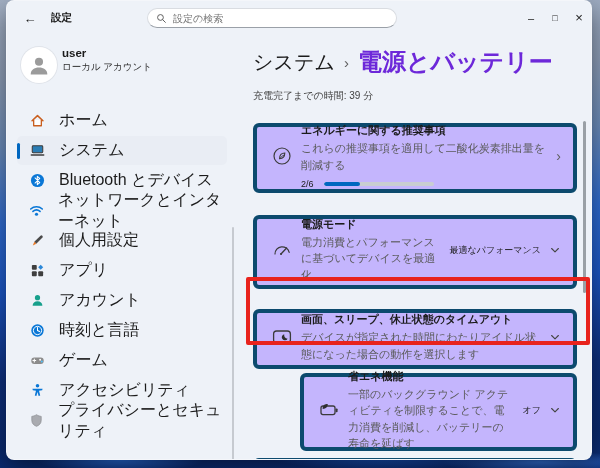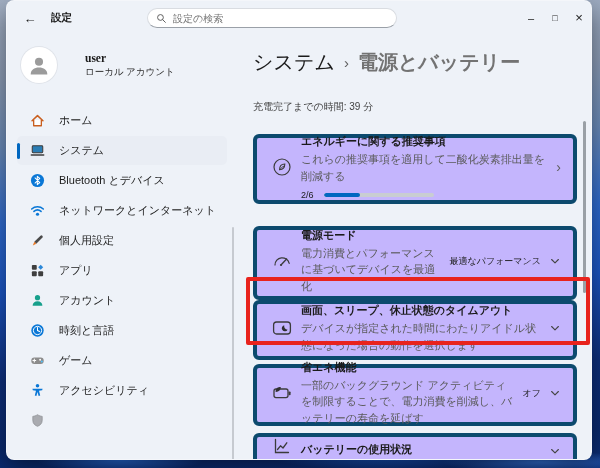--- a/index.html
+++ b/index.html
@@ -30,60 +30,60 @@
     font-family:"Liberation Sans","DejaVu Sans",sans-serif; }
   .search-box input::placeholder { color:#717171; }
   .win-controls { position:absolute; right:0; top:0; display:flex; }
   .win-btn { width:24px; height:33px; display:flex; align-items:center; justify-content:center;
     font-size:11px; color:#1b1b1b; }
   .win-btn.max { font-size:9px; }
   .win-btn.close { font-size:13px; }
 
   
   .sidebar { position:absolute; left:0; top:34px; width:230px; bottom:0; }
-  .user-block { position:absolute; left:14px; top:12px; display:flex; align-items:center; gap:28px;font-family:Liberation Serif, serif; }
+  .user-block { position:absolute; left:14px; top:12px; display:flex; gap:5px; }
   .avatar { width:36px; height:36px; border-radius:50%; background:#ffffff; display:flex;
     align-items:center; justify-content:center; box-shadow:0 0 0 1px rgba(0,0,0,.06); }
   .user-name { font-size:11.5px; font-weight:700; color:#1b1b1b; }
   .user-type { font-size:9.5px; color:#2f2f2f; margin-top:2px; }
   .nav-list { position:absolute; left:0; right:0; top:70px; }
   .nav-item { position:relative; height:29px; margin:1px 10px 0 10px; border-radius:5px;
-    display:flex; align-items:center; padding-left:12px; gap:14px; font-size:11px; color:#1b1b1b; }
+    display:flex; align-items:center; padding-left:12px; gap:14px; font-size:16px; color:#1b1b1b; }
   .nav-item.selected { background:#e9edf4; }
   .nav-item .sel-pill { position:absolute; left:0; top:6.5px; width:3px; height:16px; border-radius:2px; }
   .nav-icon { width:16px; height:16px; display:flex; align-items:center; justify-content:center; }
   .side-scrollbar { position:absolute; right:3px; top:192px; width:2px; height:246px; background:#c6cad0; border-radius:1px; }
 
   
   .content { position:absolute; left:230px; top:34px; right:0; bottom:0; padding:0 14px 0 16px; overflow:hidden; }
   .breadcrumb { margin-top:14px; height:26px; display:flex; align-items:center; gap:9px; }
   .crumb-parent { font-size:20px; font-weight:400; color:#1a1a1a; }
   .crumb-sep { font-size:15px; color:#5f5f5f; padding-top:1px; }
-  .crumb-current { font-size:20px; font-weight:700; color:#737373; }
-  .status-line { margin-top:25px; font-size:10px; color:#3f3f3f; }
+  .crumb-current { font-size:24px; font-weight:700; color:#6d28d9; }
+  .status-line { margin-top:14px; font-size:10px; color:#3f3f3f; }
 
   .card { background:#c4b5fd; border:4px solid #0c4a6e; border-radius:6px;
     display:flex; align-items:center; padding:0 12px 4px 14px; }
   .card-icon { width:30px; flex:none; display:flex; align-items:center; }
   .card-text { flex:1; min-width:0; padding-right:8px; }
   .card-title { font-size:11px; font-weight:700; color:#1b1b1b; }
   .card-sub { font-size:11px; line-height:1.5; color:#5a5a5a; margin-top:2px; }
   .card-value { flex:none; font-size:9px; color:#1b1b1b; white-space:nowrap; margin-right:8px;font-family:Liberation Mono, monospace; }
   .chev-right { flex:none; font-size:14px; color:#5f5f5f; }
   .chev-down { flex:none; display:flex; }
 
   .card.energy { margin-top:20px; height:70px; }
   .progress-row { display:flex; align-items:center; gap:10px; margin-top:6px; }
   .progress-label { font-size:9px; color:#1b1b1b;text-align:right; }
   .progress-track { width:110px; height:4px; border-radius:2px; background:#c9cdd2; overflow:hidden; }
   .progress-fill { height:100%; border-radius:2px; }
 
   .card.power   { margin-top:22px; height:74px; }
-  .card.timeout { margin-top:0;  height:60px; }
-  .card.saver   { margin-top:4px;  height:62px; }
+  .card.timeout { margin-top:20px;  height:60px; }
+  .card.saver   { margin-top:4px;  height:78px;margin-left:47px; }
   .card.battery { margin-top:7px;  height:32px;align-items:flex-end; }
 
   .highlight-box { position:absolute; left:239px; top:276px; width:344px; height:68px;
     border:4px solid #e8231d; border-radius:2px; pointer-events:none; z-index:6; }
   .content-scrollbar { position:absolute; right:5px; top:86px; width:3px; height:172px;
     background:#9aa0a6; border-radius:2px; z-index:4; }
 </style>
 </head>
 <body>
 
@@ -244,20 +244,21 @@
         </span>
         <span>アクセシビリティ</span>
       </div>
 
       <div class="nav-item">
         <span class="nav-icon">
           <svg width="15" height="15" viewBox="0 0 16 16">
               <path d="M8 1.8c1.8 1.2 3.6 1.7 5 1.8v4.3c0 3.2-2.2 5.3-5 6.3-2.8-1-5-3.1-5-6.3V3.6c1.4-.1 3.2-.6 5-1.8Z" fill="#a9abb0" stroke="#8e9094" stroke-width=".8"></path>
             </svg>
         </span>
+        <span>プライバシーとセキュリティ</span>
       </div>
 
 
     </div>
     <div class="side-scrollbar"></div>
   </div>
 
   <div class="content">
 
     <div class="breadcrumb">

